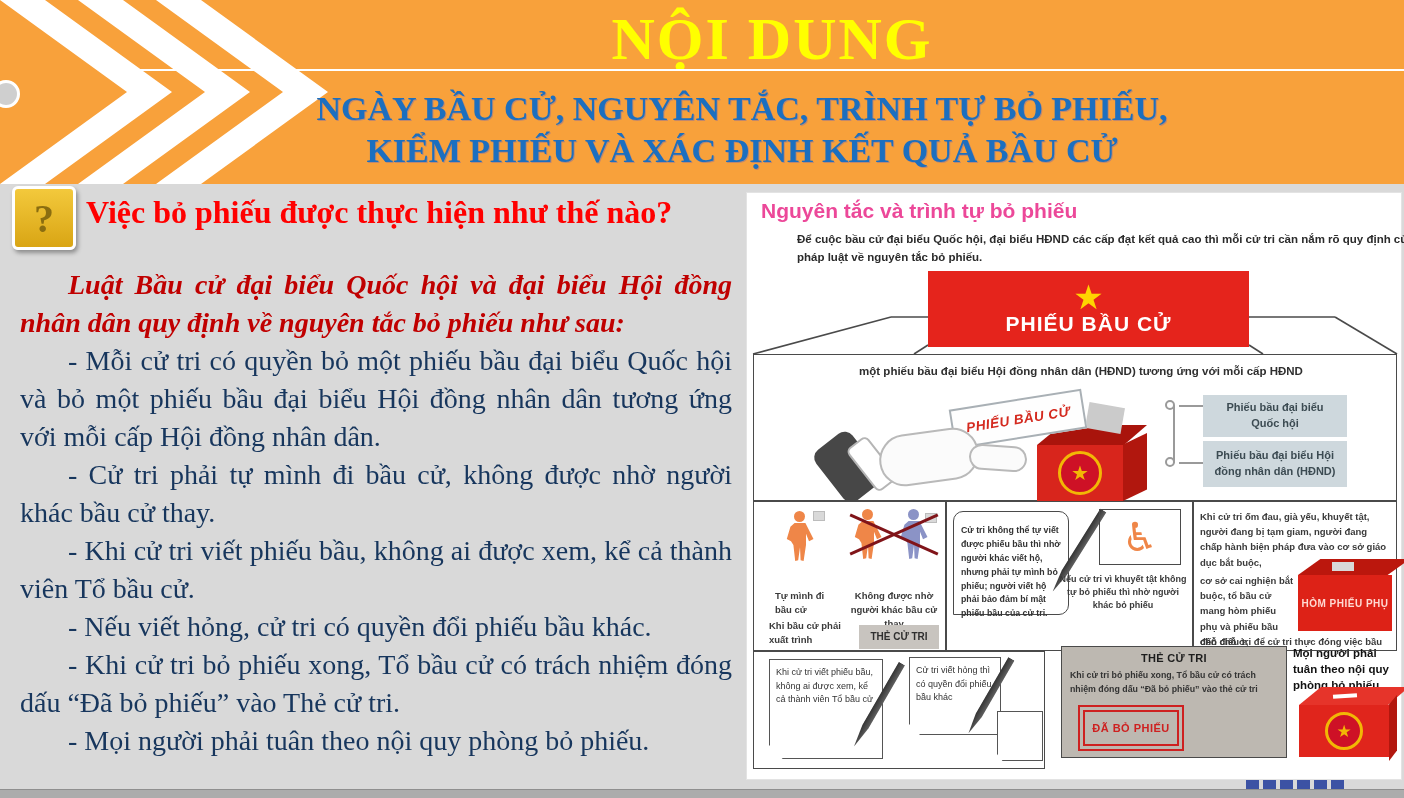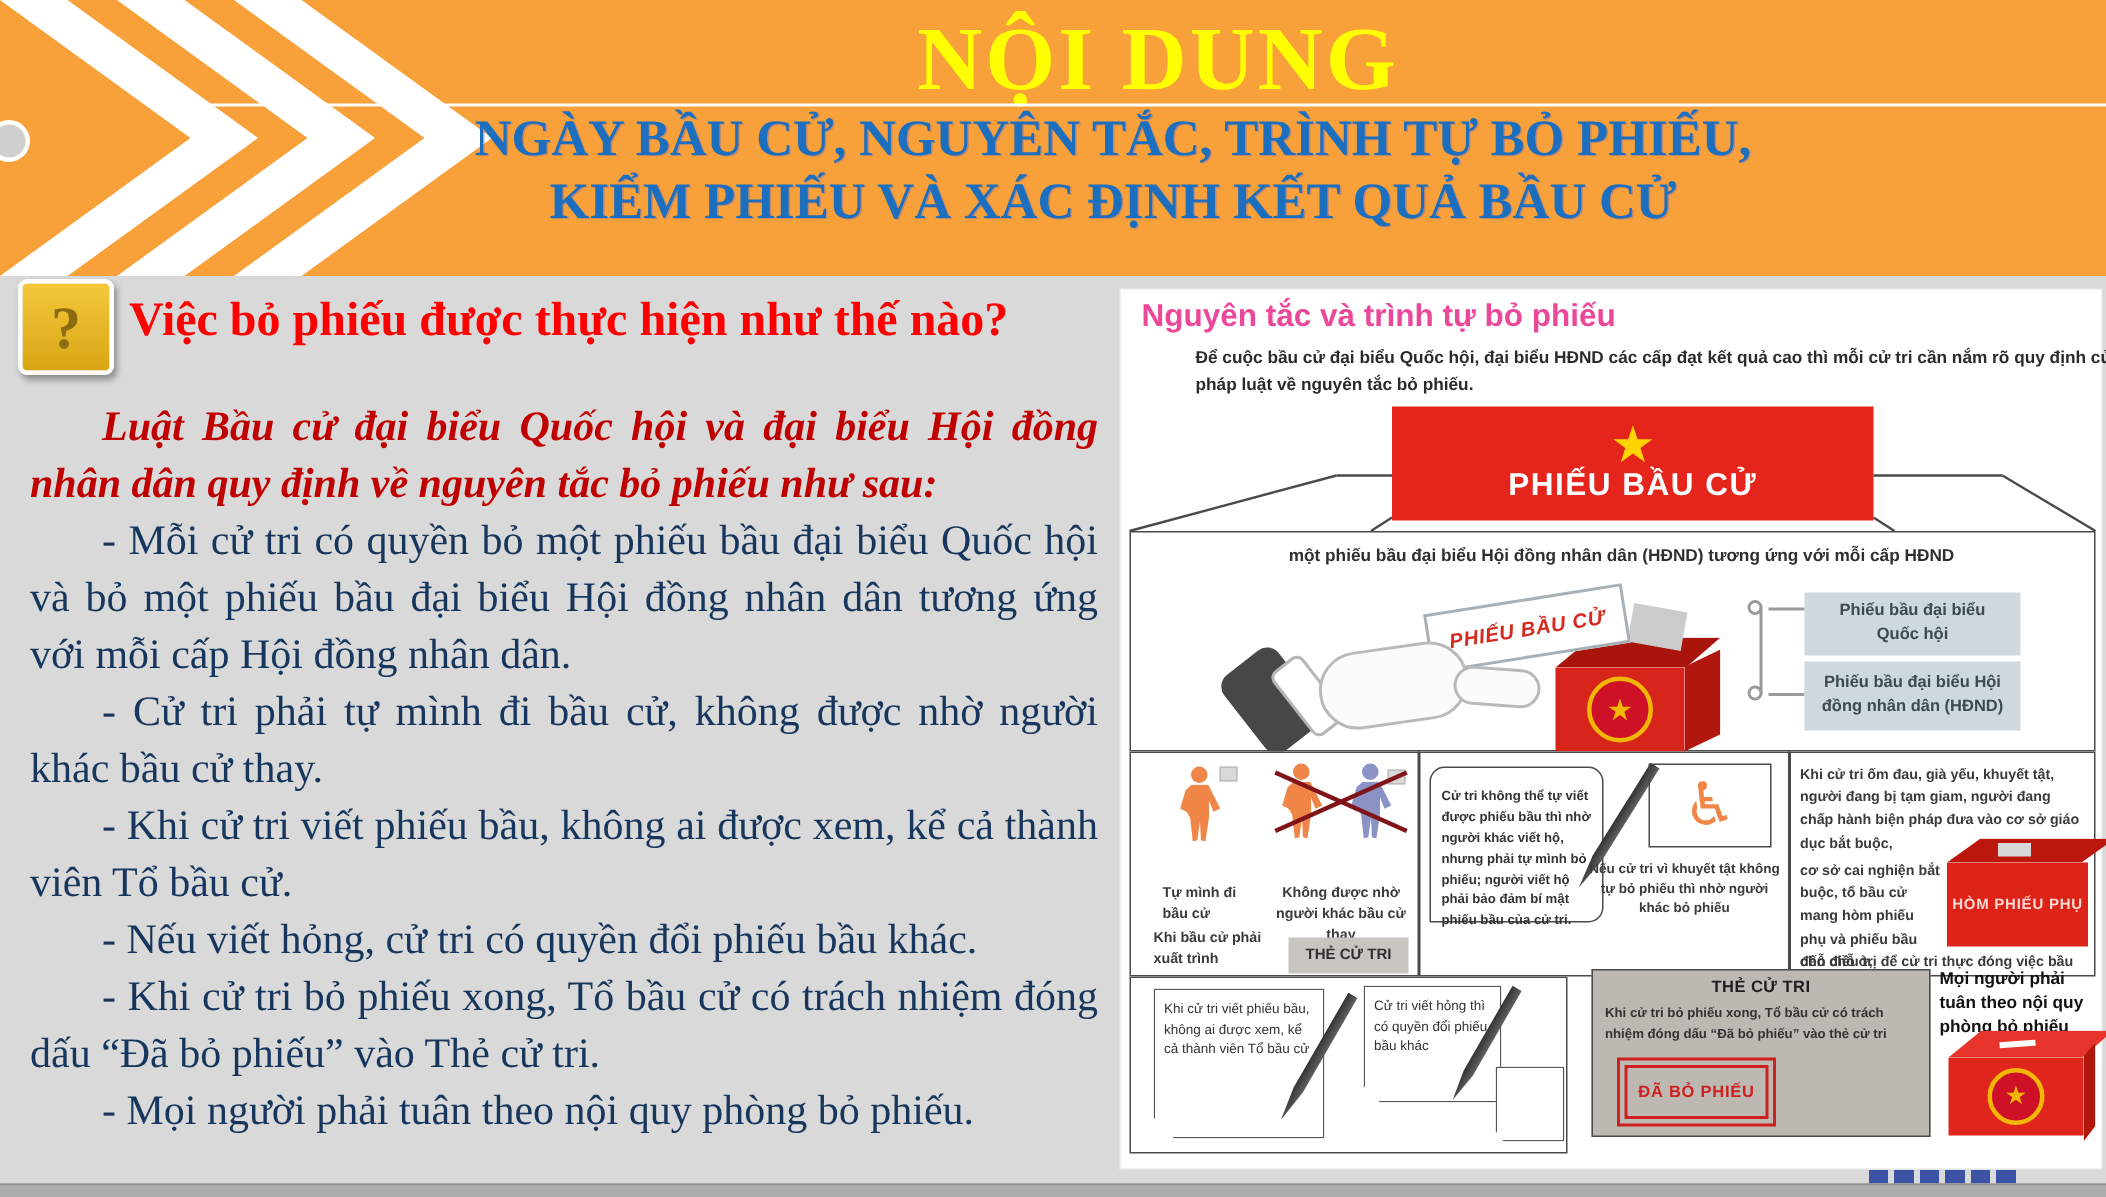--- a/index.html
+++ b/index.html
@@ -9,21 +9,21 @@
   .header{position:absolute;left:0;top:0;width:1404px;height:184px;background:#F8A13B;}
   .chev{position:absolute;top:0;bottom:0;width:172px;background:#fff;
         clip-path:polygon(0 0,45px 0,100% 50%,45px 100%,0 100%,127px 50%);}
   .chev.c1{left:0;} .chev.c2{left:78px;} .chev.c3{left:156px;}
   .edge-dot{position:absolute;left:-8px;top:80px;width:22px;height:22px;border-radius:50%;
             background:#cfcfcf;border:3px solid #fff;}
   .slide-title{position:absolute;left:140px;right:0;top:6px;margin:0;text-align:center;
                font-family:"Liberation Serif",serif;font-weight:700;font-size:60px;
                color:#FFFF00;letter-spacing:2px;line-height:66px;}
   .title-rule{position:absolute;left:112px;right:0;top:69px;height:2px;background:#fff;}
-  .subtitle{position:absolute;left:80px;right:0;top:72px;text-align:center;
+  .subtitle{position:absolute;left:80px;right:0;top:88px;text-align:center;
             font-family:"Liberation Serif",serif;font-weight:700;font-size:34px;
             color:#1C6FBF;line-height:42px;text-shadow:1px 1px 0 rgba(122,107,176,.45);}
   
   .qicon{position:absolute;left:12px;top:186px;width:58px;height:58px;border:3px solid #fff;
          border-radius:6px;background:linear-gradient(#F3C93C,#D9A514);
          box-shadow:2px 3px 4px rgba(0,0,0,.35);display:flex;align-items:center;justify-content:center;
          font-family:"Liberation Serif",serif;font-weight:700;font-size:40px;color:#8a6d10;}
   .qtitle{position:absolute;left:86px;top:194px;width:660px;
           font-family:"Liberation Serif",serif;font-weight:700;font-size:32px;color:#FF0000;}
   

